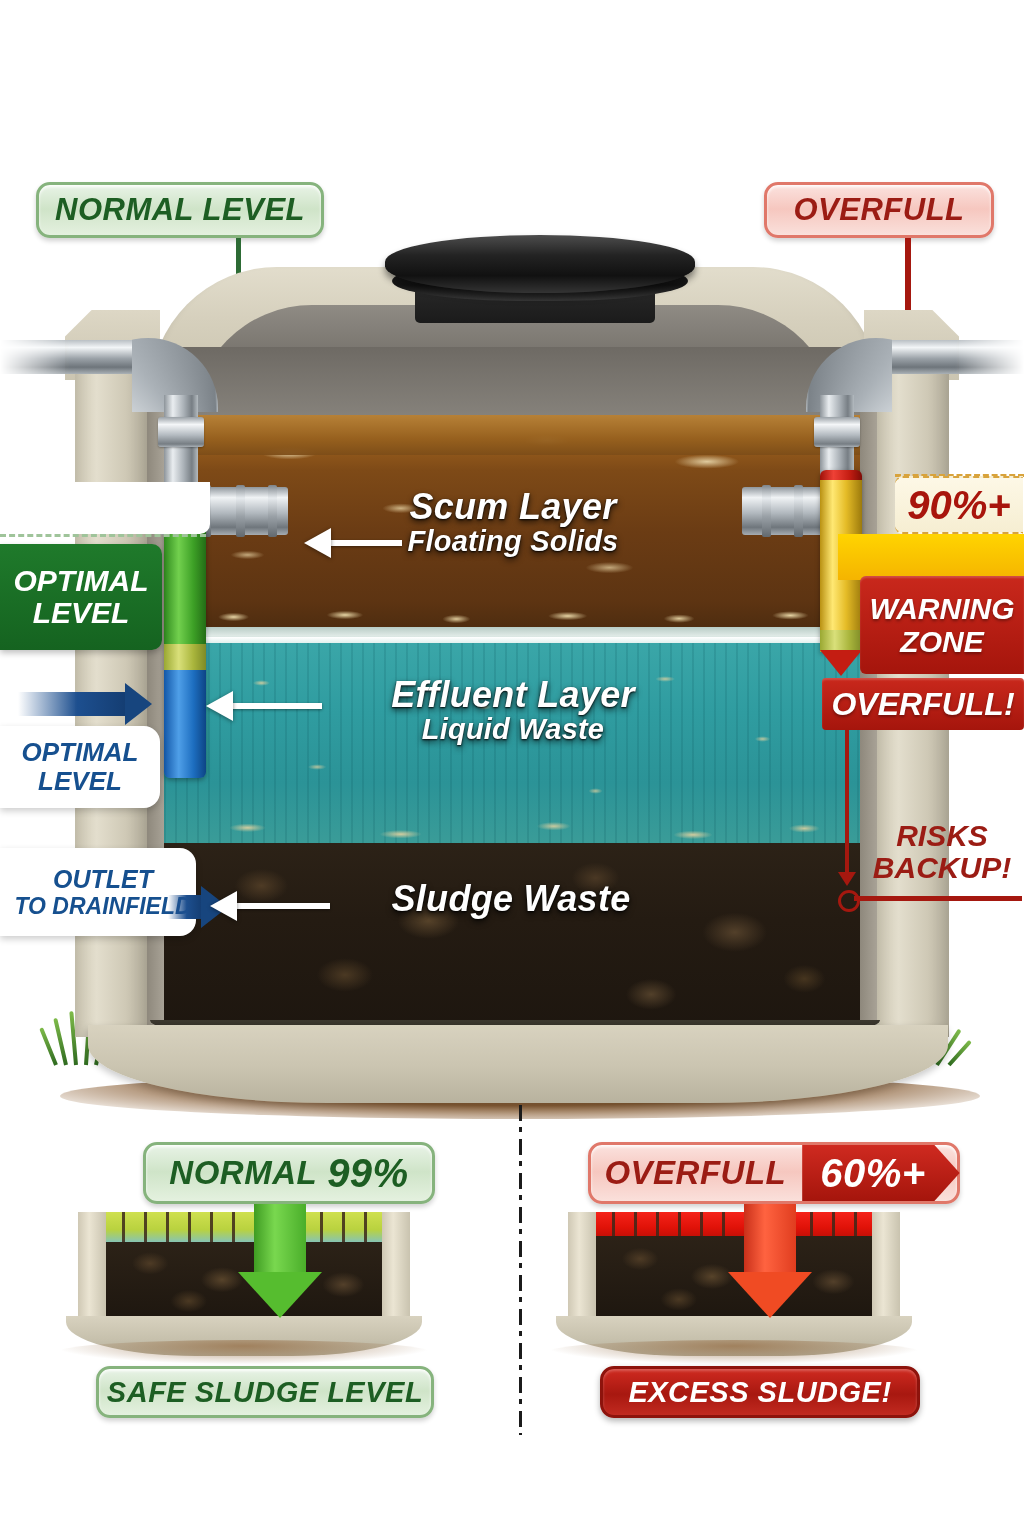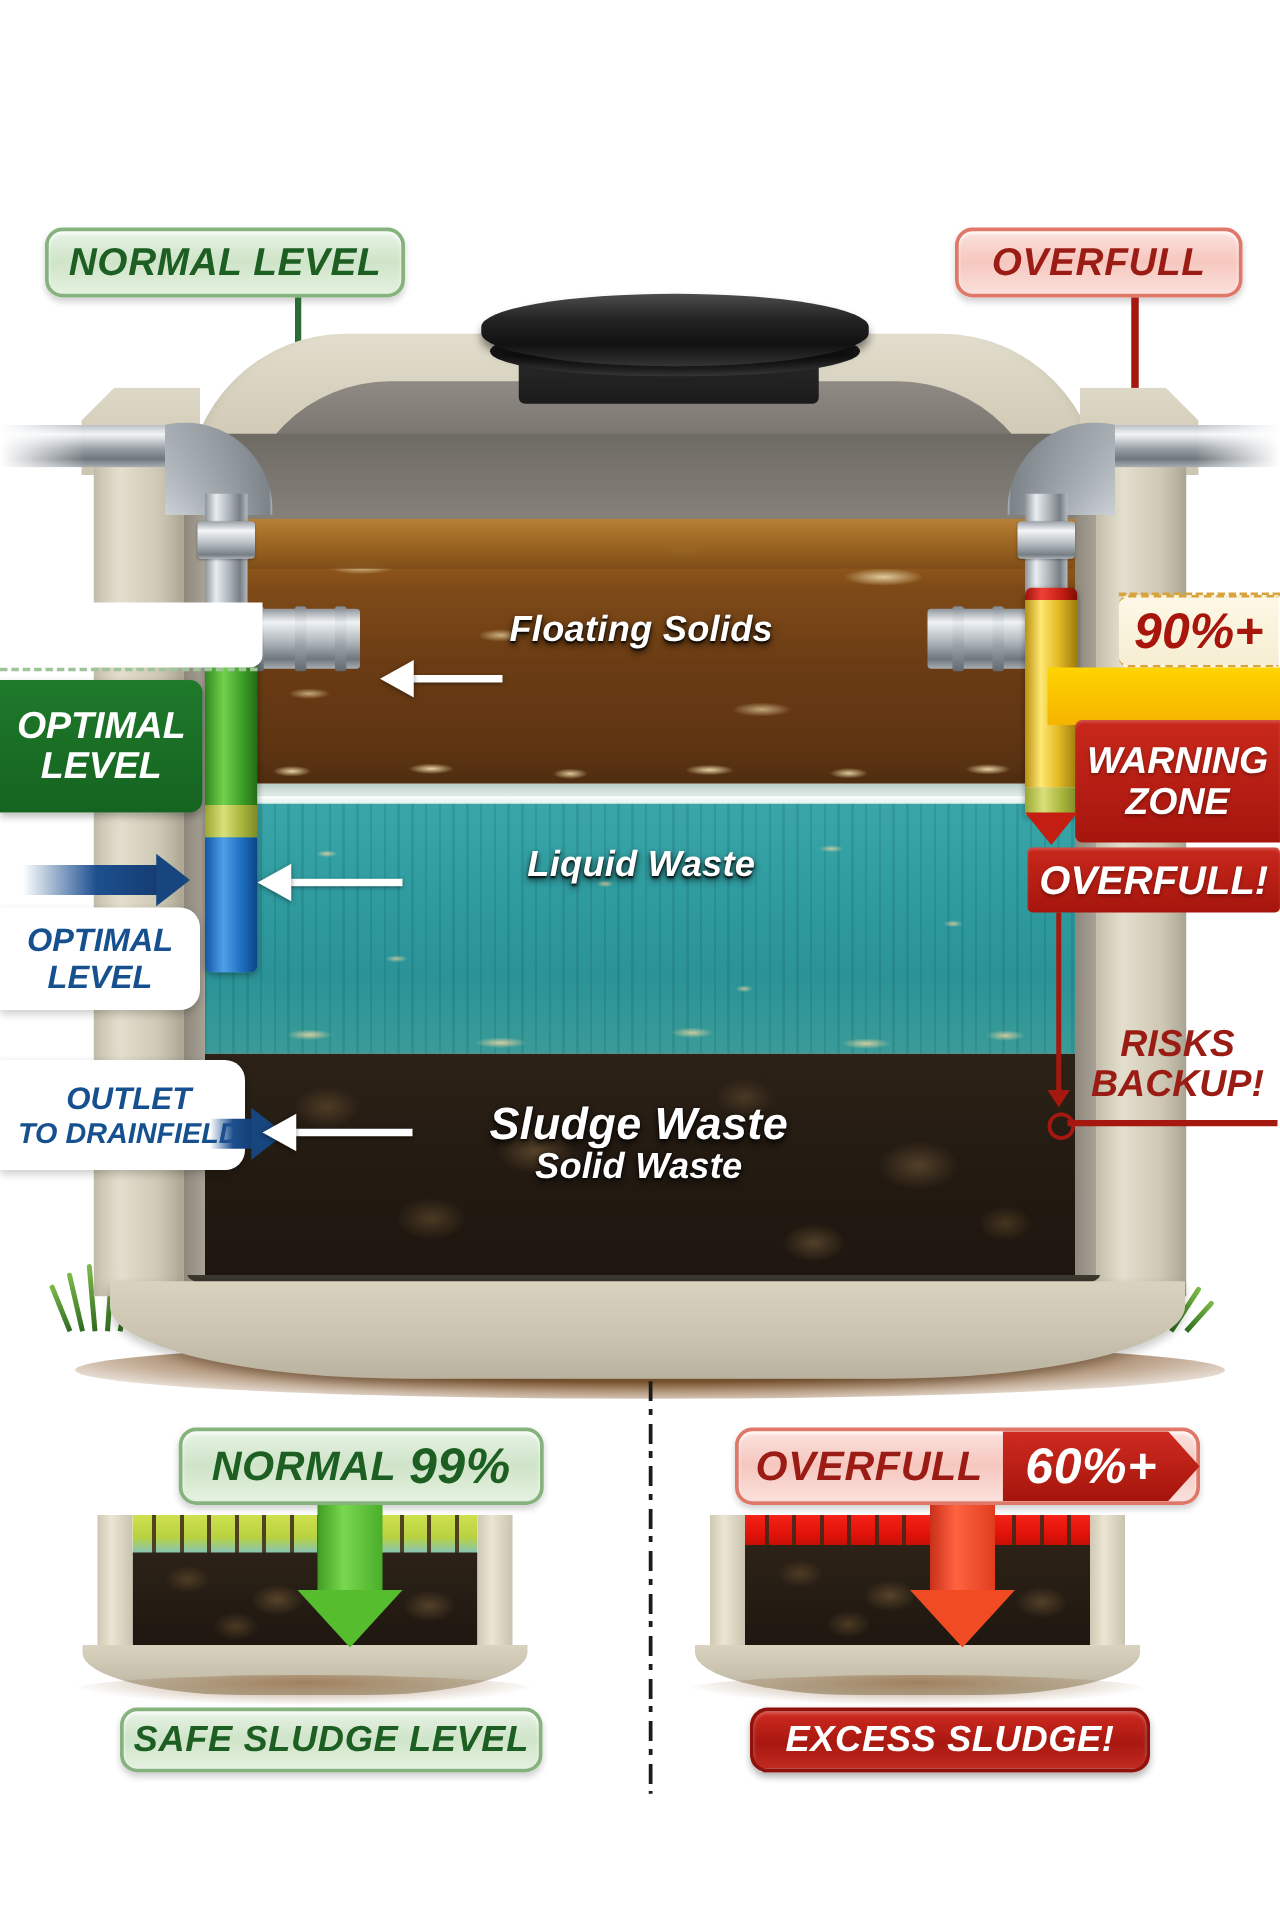--- a/index.html
+++ b/index.html
@@ -418,32 +418,33 @@
   <div class="risk-dot" style="left:838px;top:890px;"></div>
   <div class="risk-line" style="left:854px;top:896px;width:168px;height:5px;"></div>
 
   <div style="position:absolute;left:860px;top:820px;width:164px;text-align:center;
               color:#9b1c14;font-weight:bold;font-size:30px;line-height:1.08;">
     <div>RISKS</div>
     <div>BACKUP!</div>
   </div>
 
   <div class="cap" style="left:380px;top:488px;width:266px;">
+    <div class="t1">Scum Layer</div>
     <div class="t2">Floating Solids</div>
   </div>
   <div class="warrow" style="left:330px;top:540px;width:72px;"></div>
 
   <div class="cap" style="left:378px;top:676px;width:270px;">
+    <div class="t1">Effluent Layer</div>
     <div class="t2">Liquid Waste</div>
   </div>
   <div class="warrow" style="left:232px;top:703px;width:90px;"></div>
 
   <div class="cap" style="left:380px;top:880px;width:262px;">
     <div class="t1">Sludge Waste</div>
-    <div class="t2">Solid Waste</div>
   </div>
   <div class="warrow" style="left:236px;top:903px;width:94px;"></div>
 
   <div class="divider"></div>
 
   <div class="pill pill-green" style="left:143px;top:1142px;width:292px;height:62px;font-size:33px;gap:10px;">
     <span>NORMAL</span>
     <span style="font-size:40px;">99%</span>
   </div>
 

